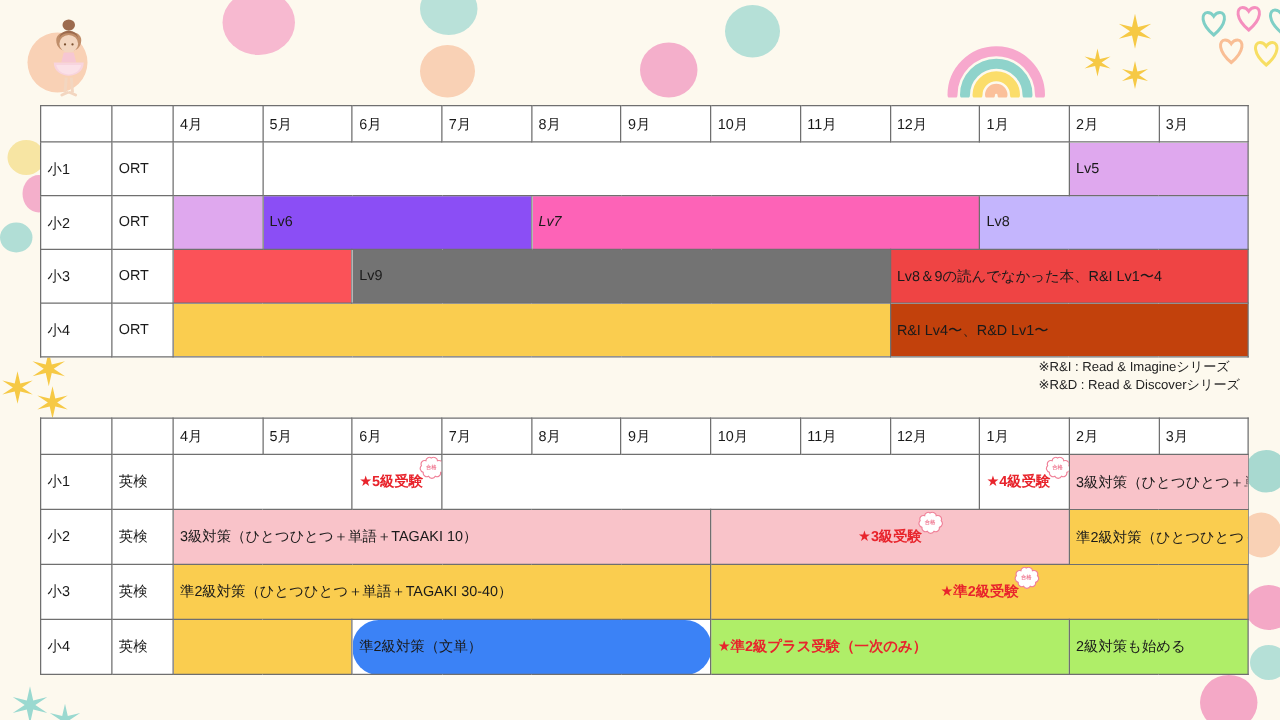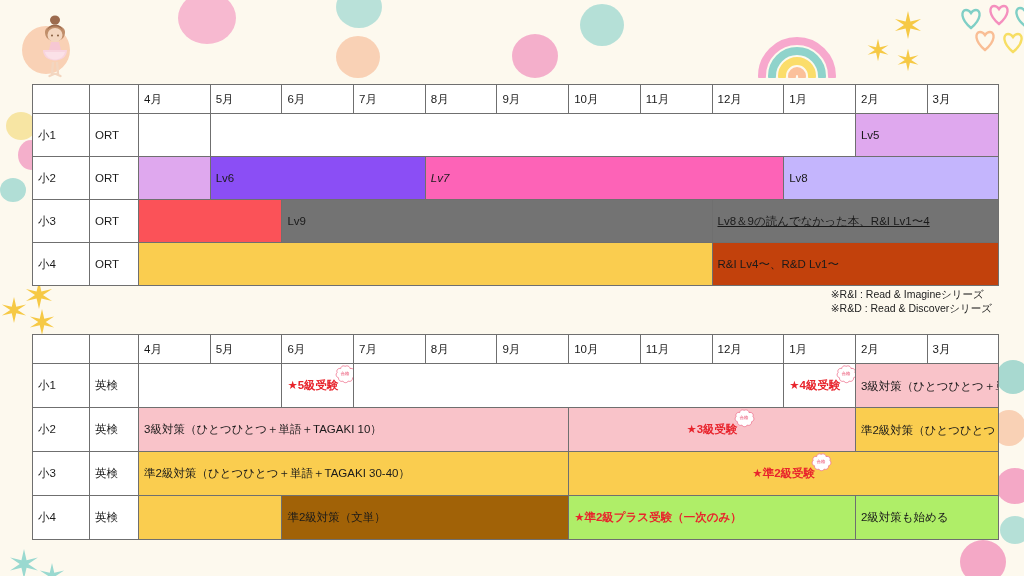--- a/index.html
+++ b/index.html
@@ -204,21 +204,21 @@
         <td class="c-mon" colspan="1" style="background: rgb(223, 168, 238);"></td>
         <td class="c-mon" colspan="3" style="background: rgb(139, 78, 245);"><span>Lv6</span></td>
         <td class="c-mon" colspan="5" style="background: rgb(253, 99, 183); font-style: italic;"><span>Lv7</span></td>
         <td class="c-mon" colspan="3" style="background: #c4b5fd;"><span>Lv8</span></td>
       </tr>
       <tr>
         <td class="c-lab">小3</td>
         <td class="c-sub">ORT</td>
         <td class="c-mon" colspan="2" style="background: rgb(251, 82, 88);"></td>
         <td class="c-mon" colspan="6" style="background: #737373;"><span>Lv9</span></td>
-        <td class="c-mon" colspan="4" style="background: #737373; text-decoration: underline;"><span>Lv8＆9の読んでなかった本、R&amp;I Lv1〜4</span></td>
+        <td class="c-mon" colspan="4" style="background: #ef4444;"><span>Lv8＆9の読んでなかった本、R&amp;I Lv1〜4</span></td>
       </tr>
       <tr>
         <td class="c-lab">小4</td>
         <td class="c-sub">ORT</td>
         <td class="c-mon" colspan="8" style="background: rgb(250, 205, 79);"></td>
         <td class="c-mon" colspan="4" style="background: #c2410c; margin-top: 36px;"><span>R&amp;I Lv4〜、R&amp;D Lv1〜</span></td>
       </tr>
     </tbody>
 </table>
 
@@ -282,18 +282,18 @@
         <td class="c-mon" colspan="6" style="background: rgb(250, 205, 79);"><span>準2級対策（ひとつひとつ＋単語＋TAGAKI 30-40）</span></td>
         <td class="c-mon" colspan="6" style="background: rgb(250, 205, 79); text-align: center;"><span class="exam">★準2級受験<svg class="stamp" viewBox="0 0 30 28" xmlns="http://www.w3.org/2000/svg">
               <path d="M15 2 C18 0 22 2 22 5 C26 4 29 7 27.5 10.5 C30 13 29 17 25.5 18 C26 21.5 22.5 24 19.5 22.5 C18 25.5 13.5 25.5 12 22.5 C9 24 5.5 21.5 6 18 C2.5 17 1.5 13 4 10.5 C2.5 7 5.5 4 9 5 C9 2 13 0 15 2 Z" fill="#ffffff" stroke="#F08098" stroke-width="1.3"></path>
               <text x="15" y="14.5" font-size="6" fill="#F08098" text-anchor="middle" font-family="DejaVu Sans, sans-serif">合格</text>
             </svg></span></td>
       </tr>
       <tr>
         <td class="c-lab">小4</td>
         <td class="c-sub">英検</td>
         <td class="c-mon" colspan="2" style="background: rgb(250, 205, 79);"></td>
-        <td class="c-mon" colspan="4" style="background: #a16207;"><span>準2級対策（文単）</span></td>
+        <td class="c-mon" colspan="4" style="background: #3b82f6; border-radius: 21px;"><span>準2級対策（文単）</span></td>
         <td class="c-mon" colspan="4" style="background: rgb(175, 238, 104); text-align: left;"><span class="exam">★準2級プラス受験（一次のみ）</span></td>
         <td class="c-mon" colspan="2" style="background: rgb(175, 238, 104);"><span>2級対策も始める</span></td>
       </tr>
     </tbody>
 </table>
 
 </body></html>

